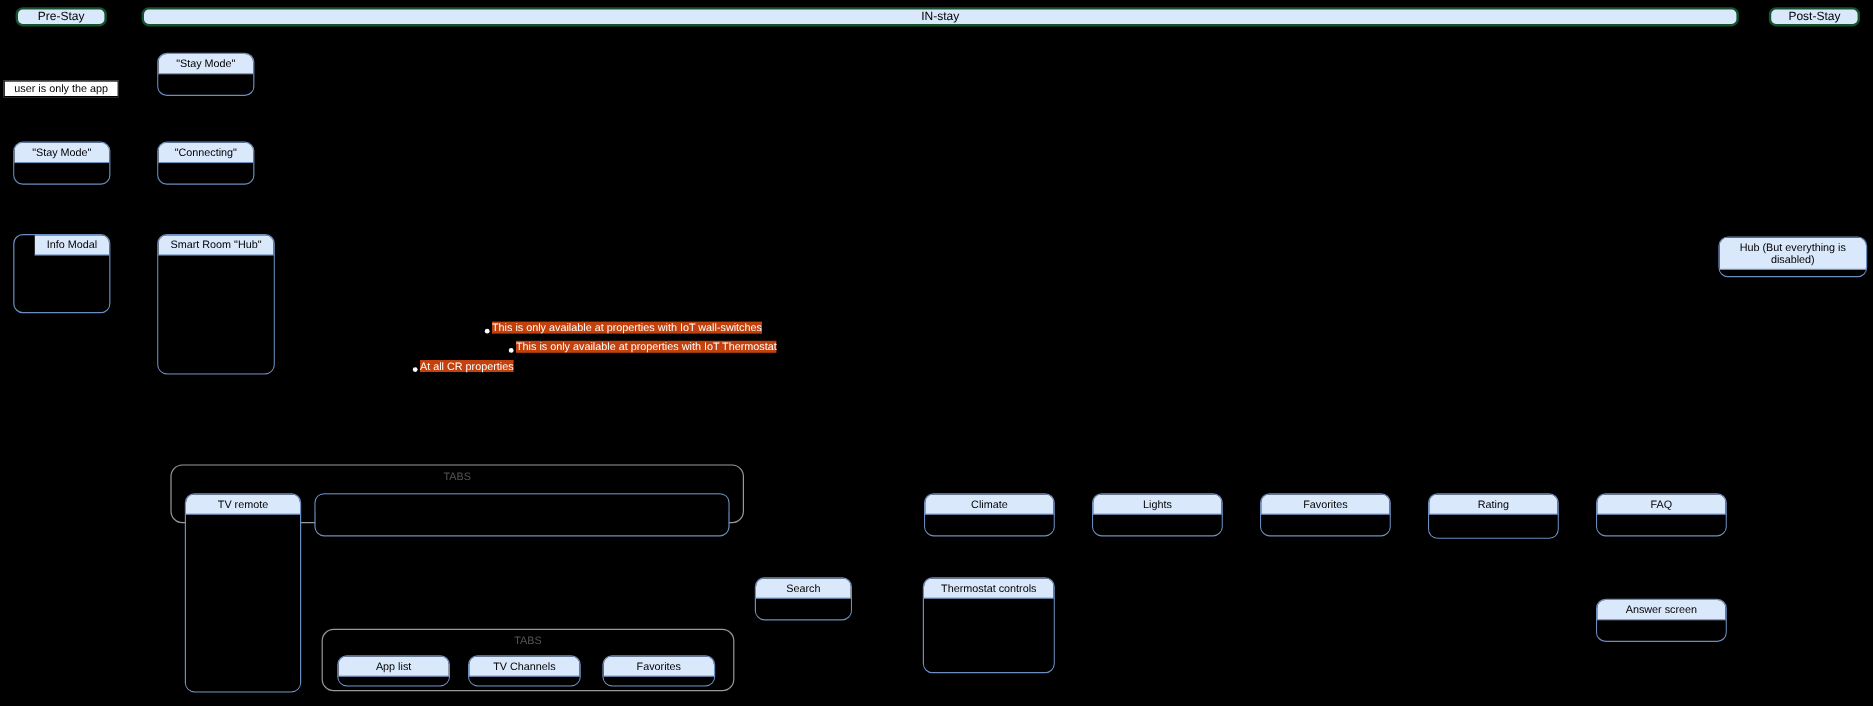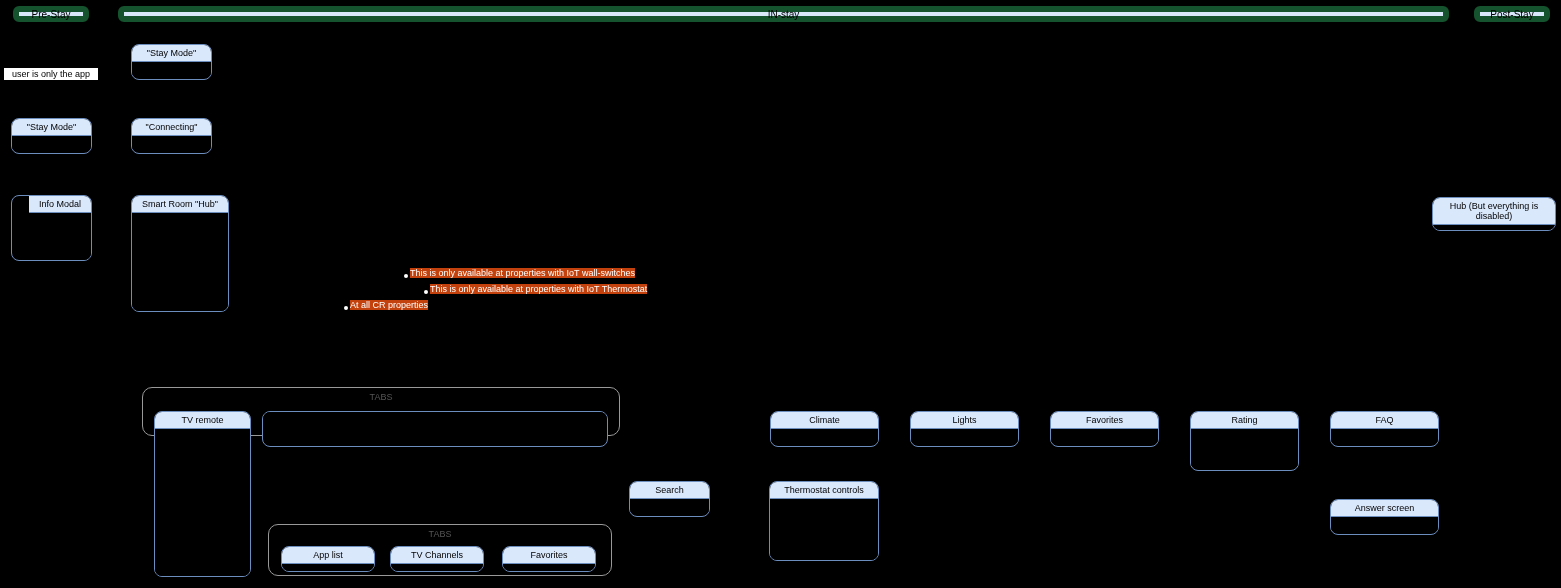--- a/index.html
+++ b/index.html
@@ -8,21 +8,21 @@
     background: #000;
     font-family: Arial, Helvetica, sans-serif;
     color: #000;
     width: 1561px;
     height: 588px;
     position: relative;
     overflow: hidden;
   }
   .phase {
     position: absolute;
-    border: 6px solid #14532d;
+    border: 2px solid #14532d;
     background: #dae8fc;
     border-radius: 6px;
     font-size: 10px;
     display: flex;
     align-items: center;
     justify-content: center;
     padding: 2px 6px;
   }
   .plain-box {
     position: absolute;
@@ -175,21 +175,21 @@
   <div class="card-body" style="height:62px;"></div>
 </div>
 <div class="card" style="left:910px; top:411px; width:109px; height:36px;">
   <div class="card-hdr">Lights</div>
   <div class="card-body"></div>
 </div>
 <div class="card" style="left:1050px; top:411px; width:109px; height:36px;">
   <div class="card-hdr">Favorites</div>
   <div class="card-body"></div>
 </div>
-<div class="card" style="left:1190px; top:411px; width:109px; height:60px;">
+<div class="card" style="left:1190px; top:411px; width:109px; height:38px;">
   <div class="card-hdr">Rating</div>
   <div class="card-body" style="height:37px;"></div>
 </div>
 <div class="card" style="left:1330px; top:411px; width:109px; height:36px;">
   <div class="card-hdr">FAQ</div>
   <div class="card-body"></div>
 </div>
 <div class="card" style="left:1330px; top:499px; width:109px; height:36px;">
   <div class="card-hdr">Answer screen</div>
   <div class="card-body"></div>

